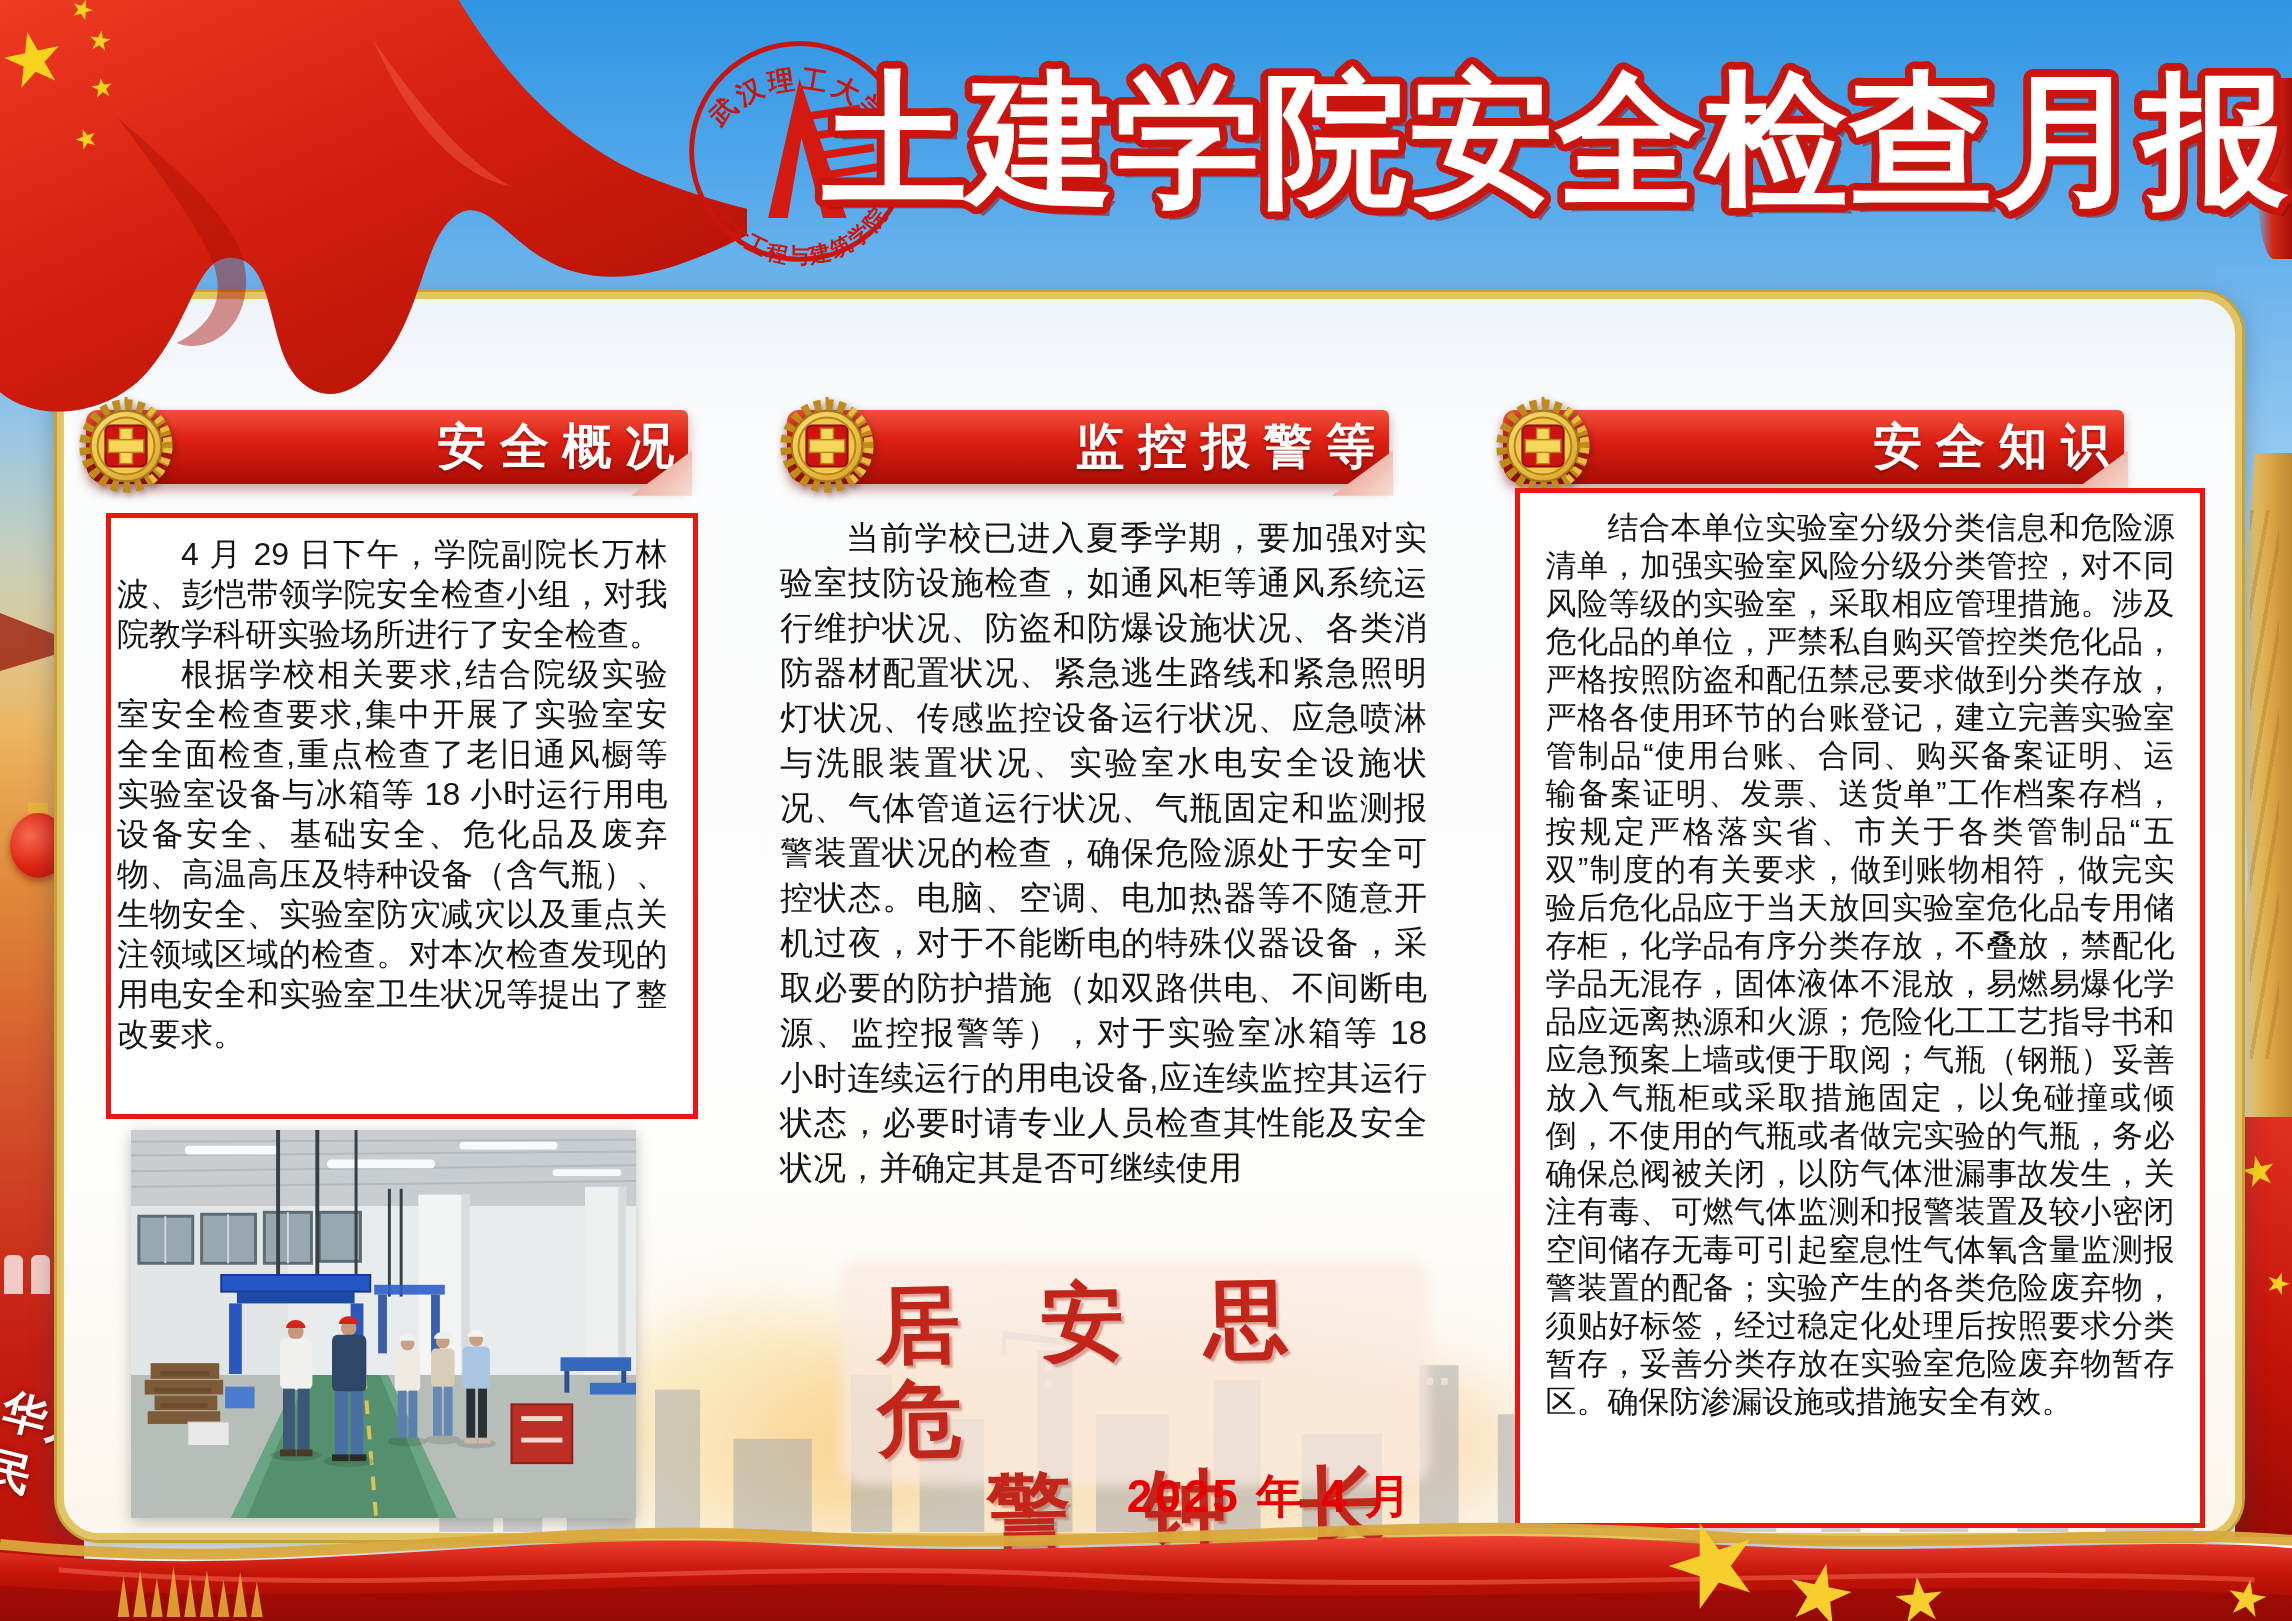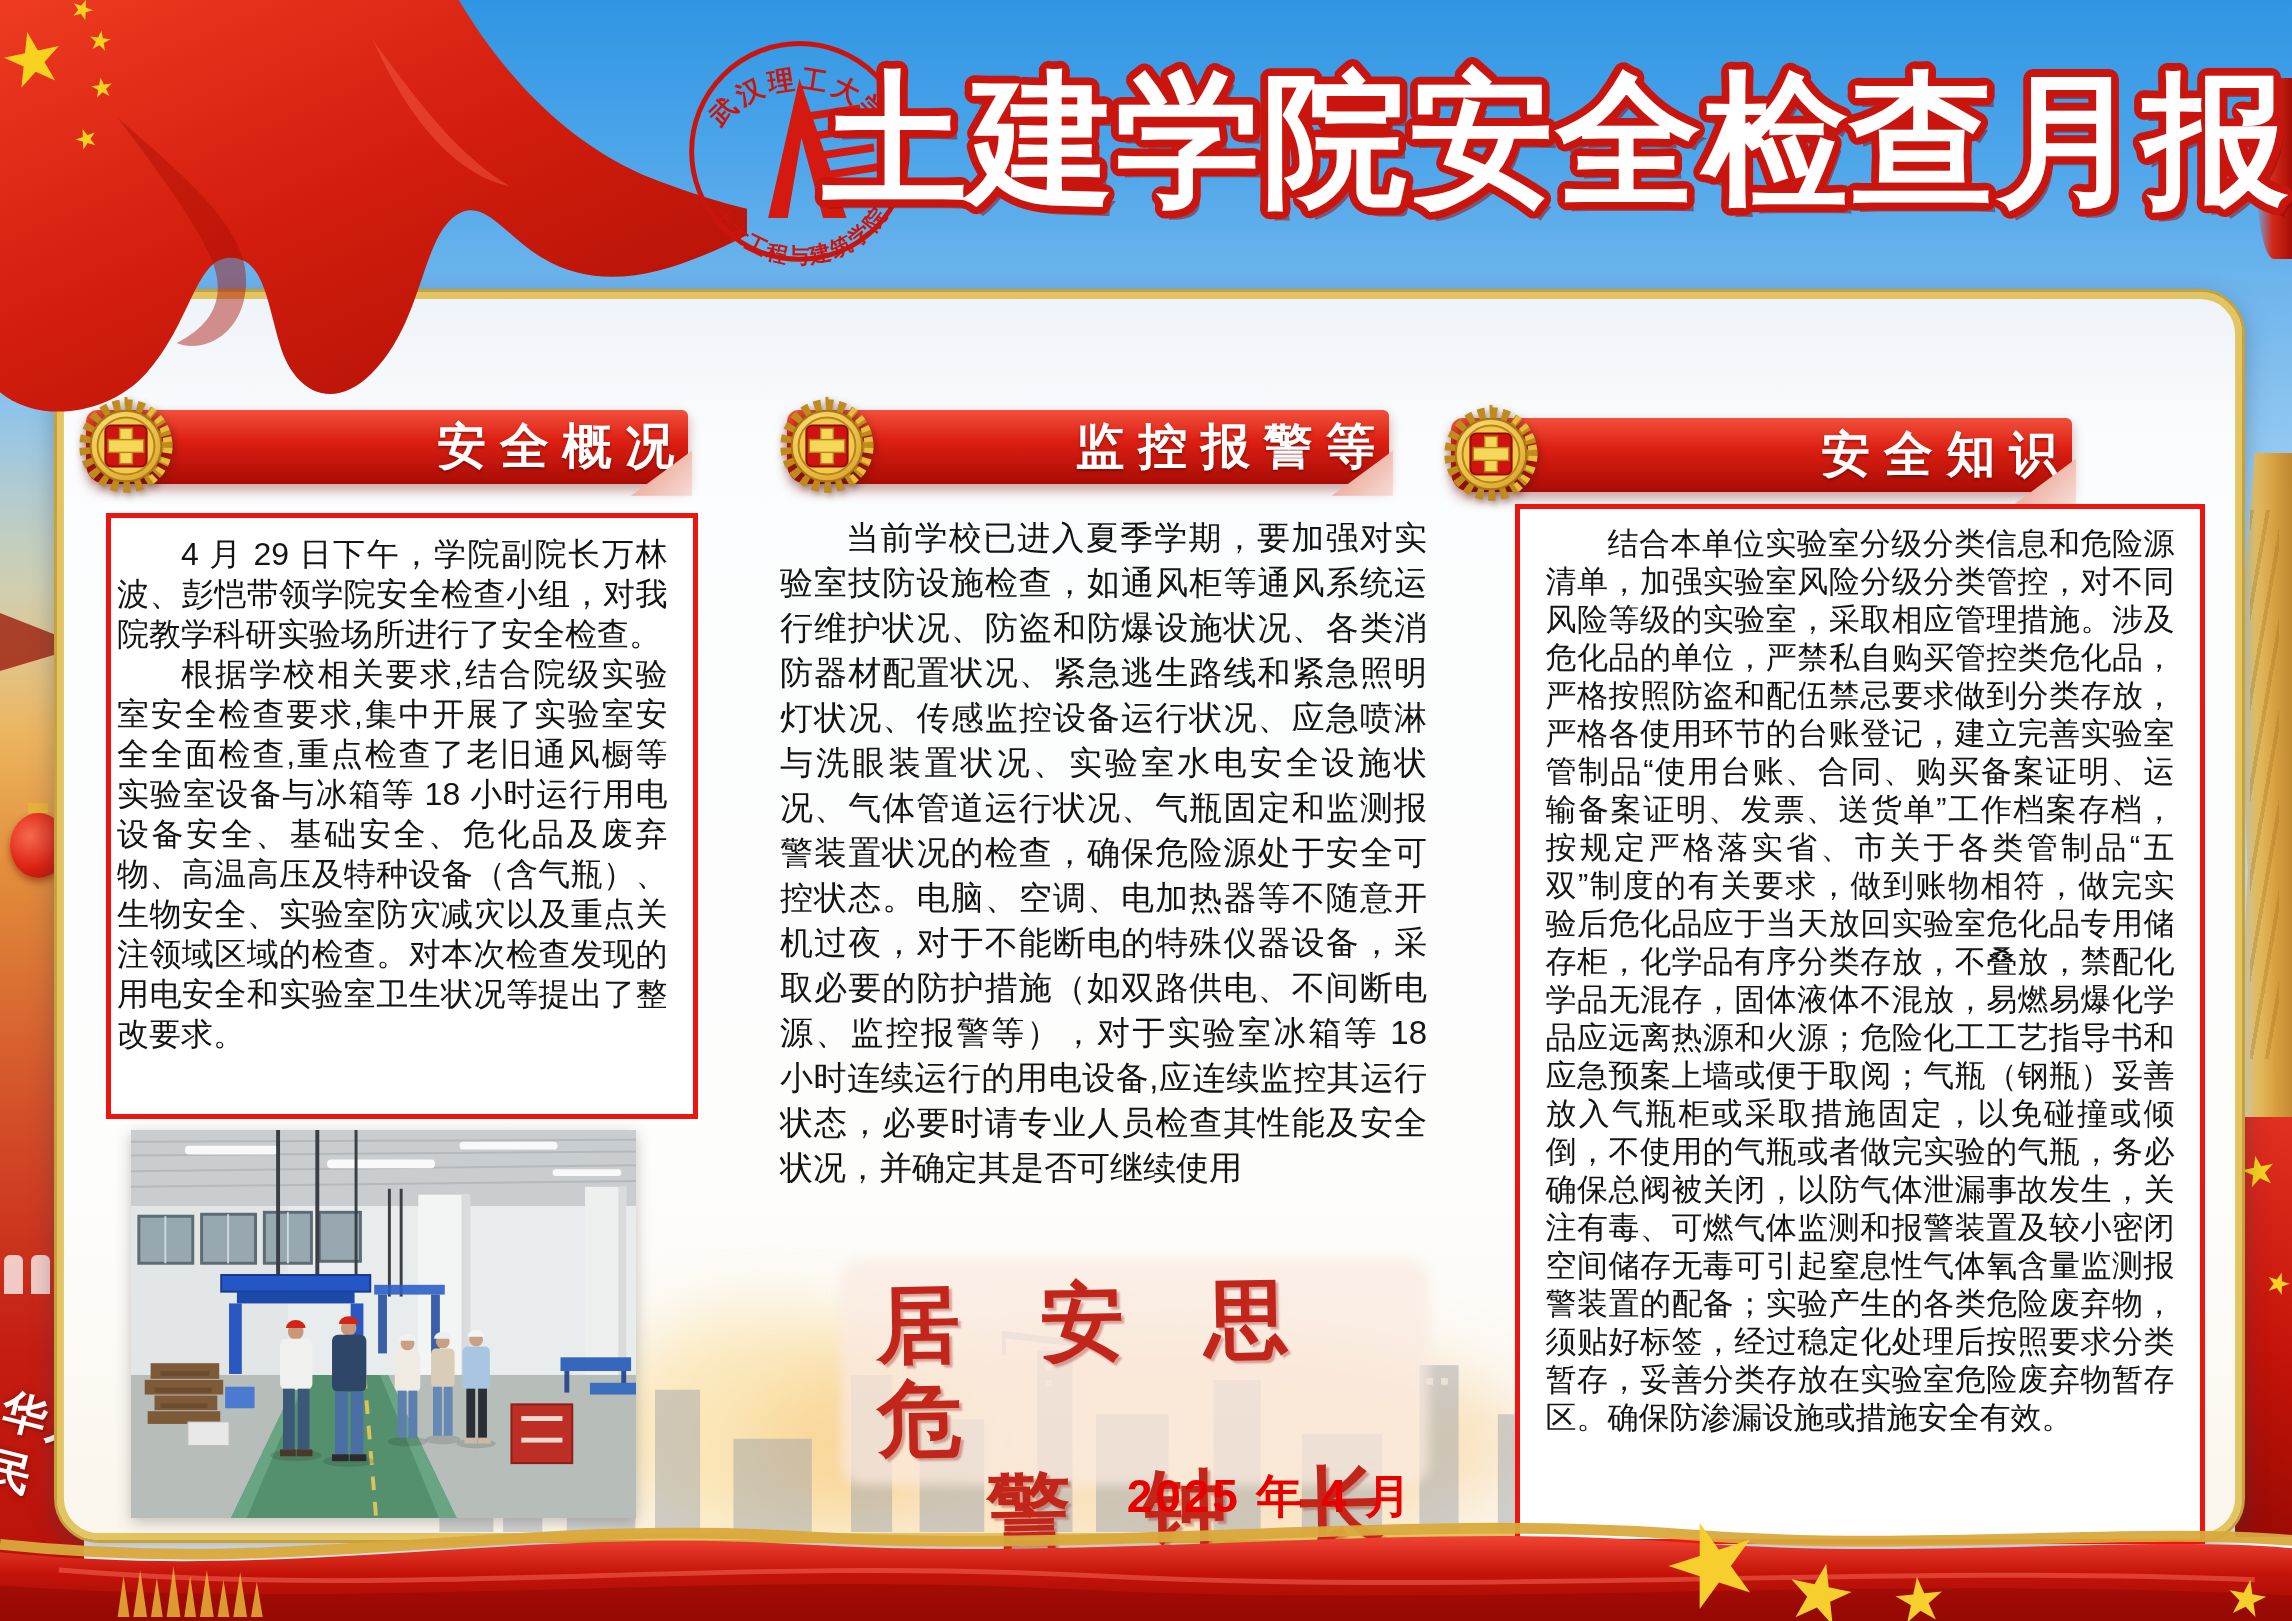--- a/index.html
+++ b/index.html
@@ -45,21 +45,21 @@
     -webkit-clip-path:polygon(100% 0,100% 100%,0 100%);clip-path:polygon(100% 0,100% 100%,0 100%);
     filter:drop-shadow(-3.9px -2.9px 2.9px rgba(120,10,5,.45));}
   .emblem{position:absolute;left:-13.7px;top:-17.6px;width:108px;height:108px;filter:drop-shadow(2px 3.9px 3.9px rgba(60,20,5,.45));}
   
   .tb{position:absolute;background:#fff;border:5.9px solid #ec1510;box-sizing:border-box;padding:15.7px 25.5px;}
   .tb p,.plain p{margin:0;color:#141414;text-align:justify;text-indent:2em;}
   .col1-box{left:49px;top:221px;width:592px;height:606px;padding-left:6px;}
   .col1-box p{font-size:32px;line-height:40px;}
   .plain{position:absolute;left:723px;top:223px;width:647px;}
   .plain p{font-size:33px;line-height:45px;}
-  .col3-box{left:1458px;top:212px;width:690px;height:1040px;}
+  .col3-box{left:1458px;top:196px;width:690px;height:1040px;}
   .col3-box p{font-size:31px;line-height:38px;}
   
   .photo{position:absolute;left:74px;top:838px;width:505px;height:388px;box-shadow:0 3.9px 13.7px rgba(60,60,60,.3);}
   .photo svg{display:block;width:100%;height:100%;}
   
   .slogan-bg{position:absolute;left:784px;top:968px;width:588px;height:225px;border-radius:21.6px;
     background:rgba(250,233,224,.75);filter:blur(5.9px);}
   .slogan{position:absolute;left:794px;top:982px;width:588px;color:#c2261a;
     font-family:"DejaVu Serif",serif;font-weight:bold;font-size:84px;line-height:94px;
     text-shadow:2.9px 2.9px 2px rgba(150,30,20,.35);transform:rotate(-1deg);}
@@ -304,21 +304,21 @@
     <div class="plain">
       <p>当前学校已进入夏季学期，要加强对实验室技防设施检查，如通风柜等通风系统运行维护状况、防盗和防爆设施状况、各类消防器材配置状况、紧急逃生路线和紧急照明灯状况、传感监控设备运行状况、应急喷淋与洗眼装置状况、实验室水电安全设施状况、气体管道运行状况、气瓶固定和监测报警装置状况的检查，确保危险源处于安全可控状态。电脑、空调、电加热器等不随意开机过夜，对于不能断电的特殊仪器设备，采取必要的防护措施（如双路供电、不间断电源、监控报警等），对于实验室冰箱等 18 小时连续运行的用电设备,应连续监控其运行状态，必要时请专业人员检查其性能及安全状况，并确定其是否可继续使用</p>
     </div>
     <div class="slogan-bg"></div>
     <div class="slogan">
       <div class="l1">居 安 思 危</div>
       <div class="l2">警 钟 长 鸣</div>
     </div>
     <div class="month">2025 年 4 月</div>
 
-    <div class="sec-header" style="left:1394px;width:621px;margin-top:8px;">
+    <div class="sec-header" style="left:1446px;width:621px;">
       <svg class="emblem" viewBox="-55 -55 110 110">
           <use href="#emblem-sym"></use>
         </svg>
       <span class="label">安全知识</span>
       <div class="curl"></div>
     </div>
     <div class="tb col3-box">
       <p>结合本单位实验室分级分类信息和危险源清单，加强实验室风险分级分类管控，对不同风险等级的实验室，采取相应管理措施。涉及危化品的单位，严禁私自购买管控类危化品，严格按照防盗和配伍禁忌要求做到分类存放，严格各使用环节的台账登记，建立完善实验室管制品“使用台账、合同、购买备案证明、运输备案证明、发票、送货单”工作档案存档，按规定严格落实省、市关于各类管制品“五双”制度的有关要求，做到账物相符，做完实验后危化品应于当天放回实验室危化品专用储存柜，化学品有序分类存放，不叠放，禁配化学品无混存，固体液体不混放，易燃易爆化学品应远离热源和火源；危险化工工艺指导书和应急预案上墙或便于取阅；气瓶（钢瓶）妥善放入气瓶柜或采取措施固定，以免碰撞或倾倒，不使用的气瓶或者做完实验的气瓶，务必确保总阀被关闭，以防气体泄漏事故发生，关注有毒、可燃气体监测和报警装置及较小密闭空间储存无毒可引起窒息性气体氧含量监测报警装置的配备；实验产生的各类危险废弃物，须贴好标签，经过稳定化处理后按照要求分类暂存，妥善分类存放在实验室危险废弃物暂存区。确保防渗漏设施或措施安全有效。</p>
     </div>
   </div>

